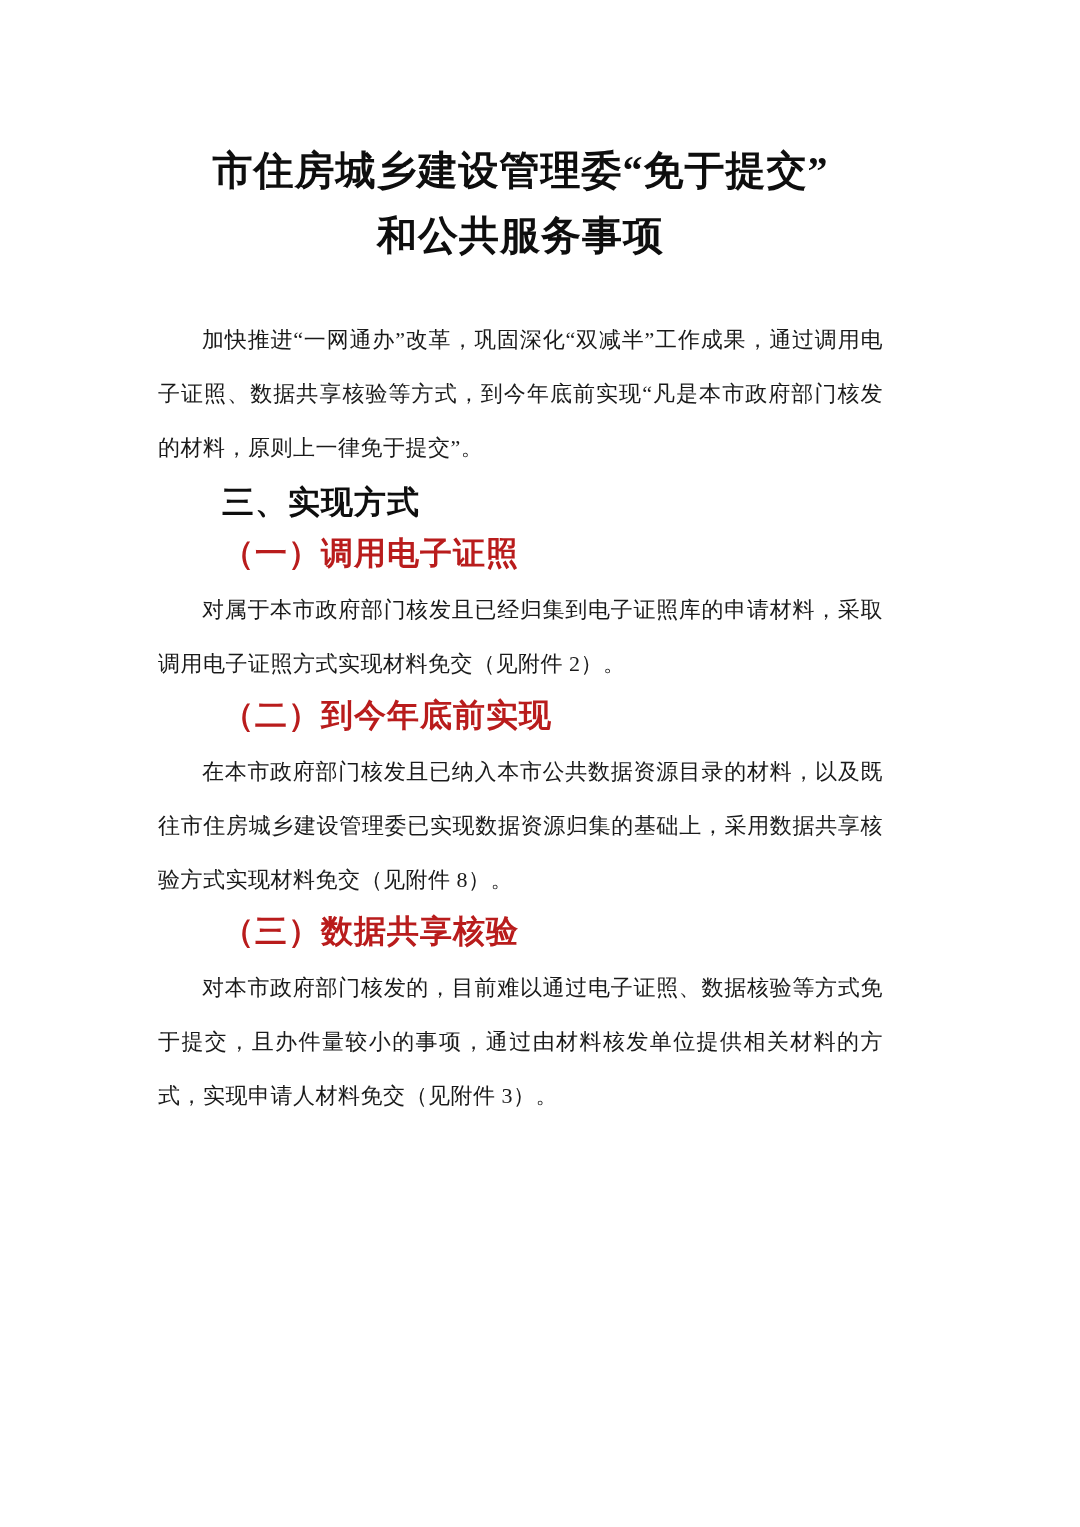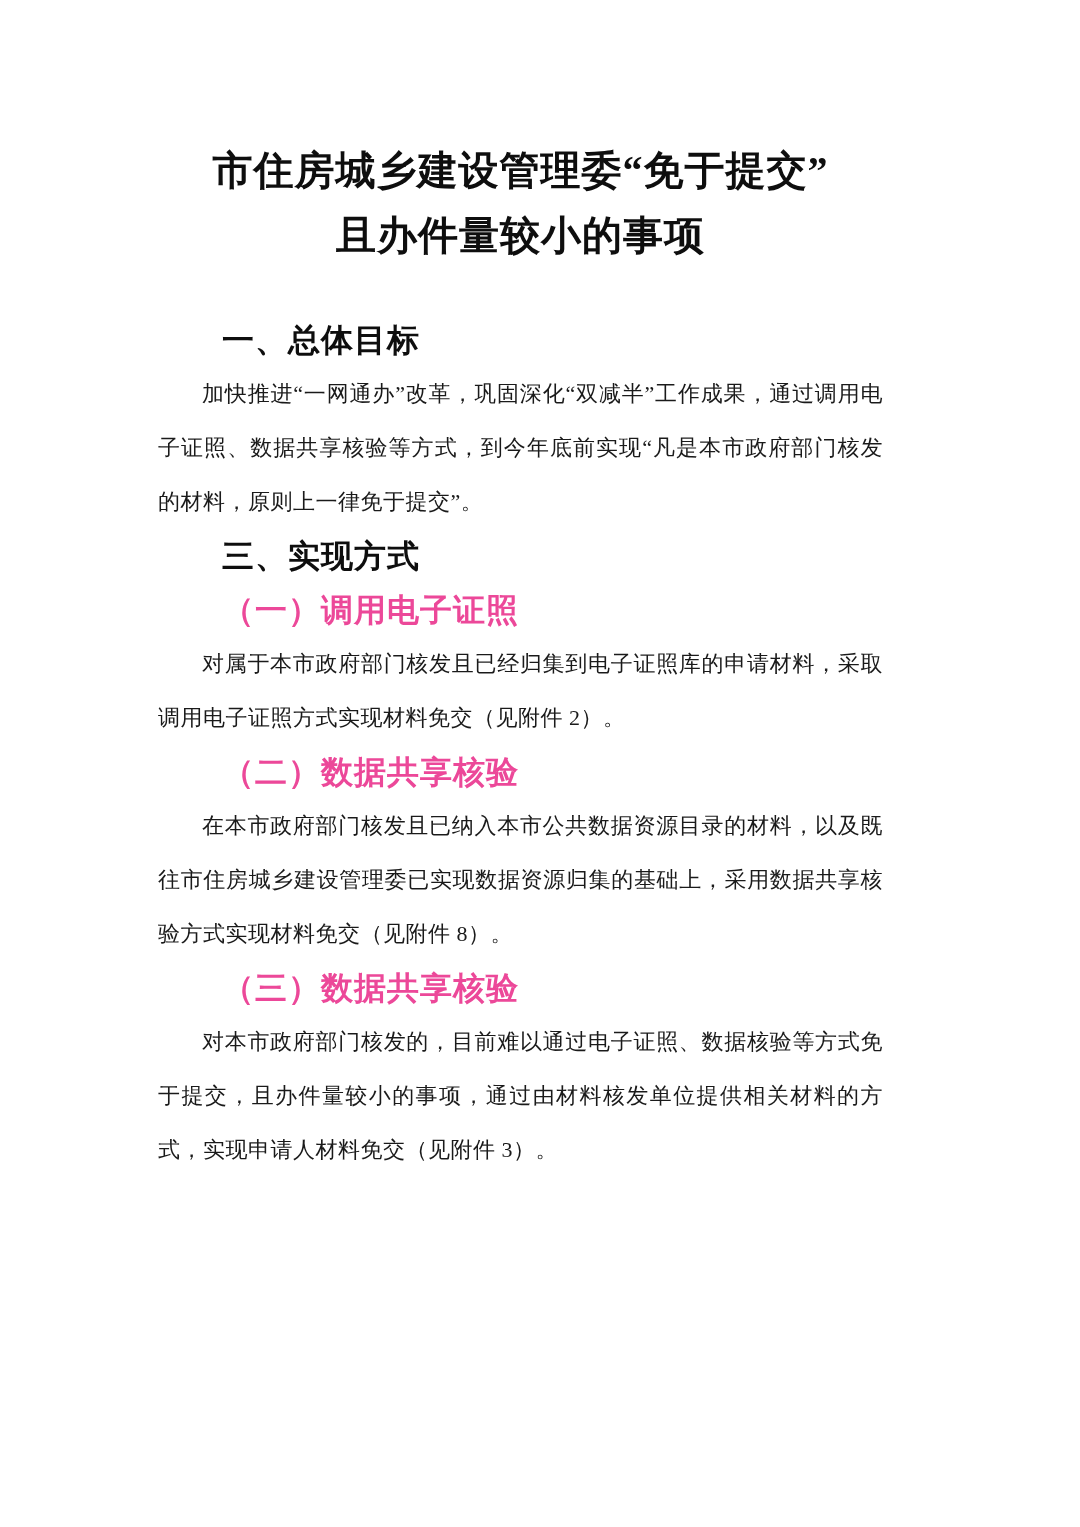--- a/index.html
+++ b/index.html
@@ -39,55 +39,54 @@
     text-indent: 2em;
     color: #0e0e0e;
     font-family: "Liberation Sans", "DejaVu Sans", sans-serif;
     letter-spacing: 1px;
   }
   .subsection-heading {
     font-size: 32px;
     font-weight: bold;
     line-height: 54px;
     text-indent: 2em;
-    color: #ec4899;
+    color: #b91c1c;
     letter-spacing: 1px;
-    font-family: Liberation Serif, serif;
+    font-family: Liberation Mono, monospace;
   }
   .body-para {
     font-size: 22px;
     line-height: 54px;
     text-indent: 2em;
     text-align: justify;
     color: #1a1a1a;
     letter-spacing: 0.5px;
   }
 </style>
 </head>
 <body>
 
 <div class="page">
 
   <h1 class="doc-title">
     <span class="title-line">市住房城乡建设管理委“免于提交”</span>
-    <span class="title-line">且办件量较小的事项</span>
+    <span class="title-line">和公共服务事项</span>
   </h1>
 
   <div class="content">
 
-    <h2 class="section-heading">一、总体目标</h2>
     <p class="body-para">加快推进“一网通办”改革，巩固深化“双减半”工作成果，通过调用电子证照、数据共享核验等方式，到今年底前实现“凡是本市政府部门核发的材料，原则上一律免于提交”。</p>
 
 
     <h2 class="section-heading">三、实现方式</h2>
 
     <h3 class="subsection-heading">（一）调用电子证照</h3>
     <p class="body-para">对属于本市政府部门核发且已经归集到电子证照库的申请材料，采取调用电子证照方式实现材料免交（见附件 2）。</p>
 
-    <h3 class="subsection-heading">（二）数据共享核验</h3>
+    <h3 class="subsection-heading">（二）到今年底前实现</h3>
     <p class="body-para">在本市政府部门核发且已纳入本市公共数据资源目录的材料，以及既往市住房城乡建设管理委已实现数据资源归集的基础上，采用数据共享核验方式实现材料免交（见附件 8）。</p>
 
     <h3 class="subsection-heading">（三）数据共享核验</h3>
     <p class="body-para">对本市政府部门核发的，目前难以通过电子证照、数据核验等方式免于提交，且办件量较小的事项，通过由材料核发单位提供相关材料的方式，实现申请人材料免交（见附件 3）。</p>
 
   </div>
 
 </div>
 
 </body></html>

